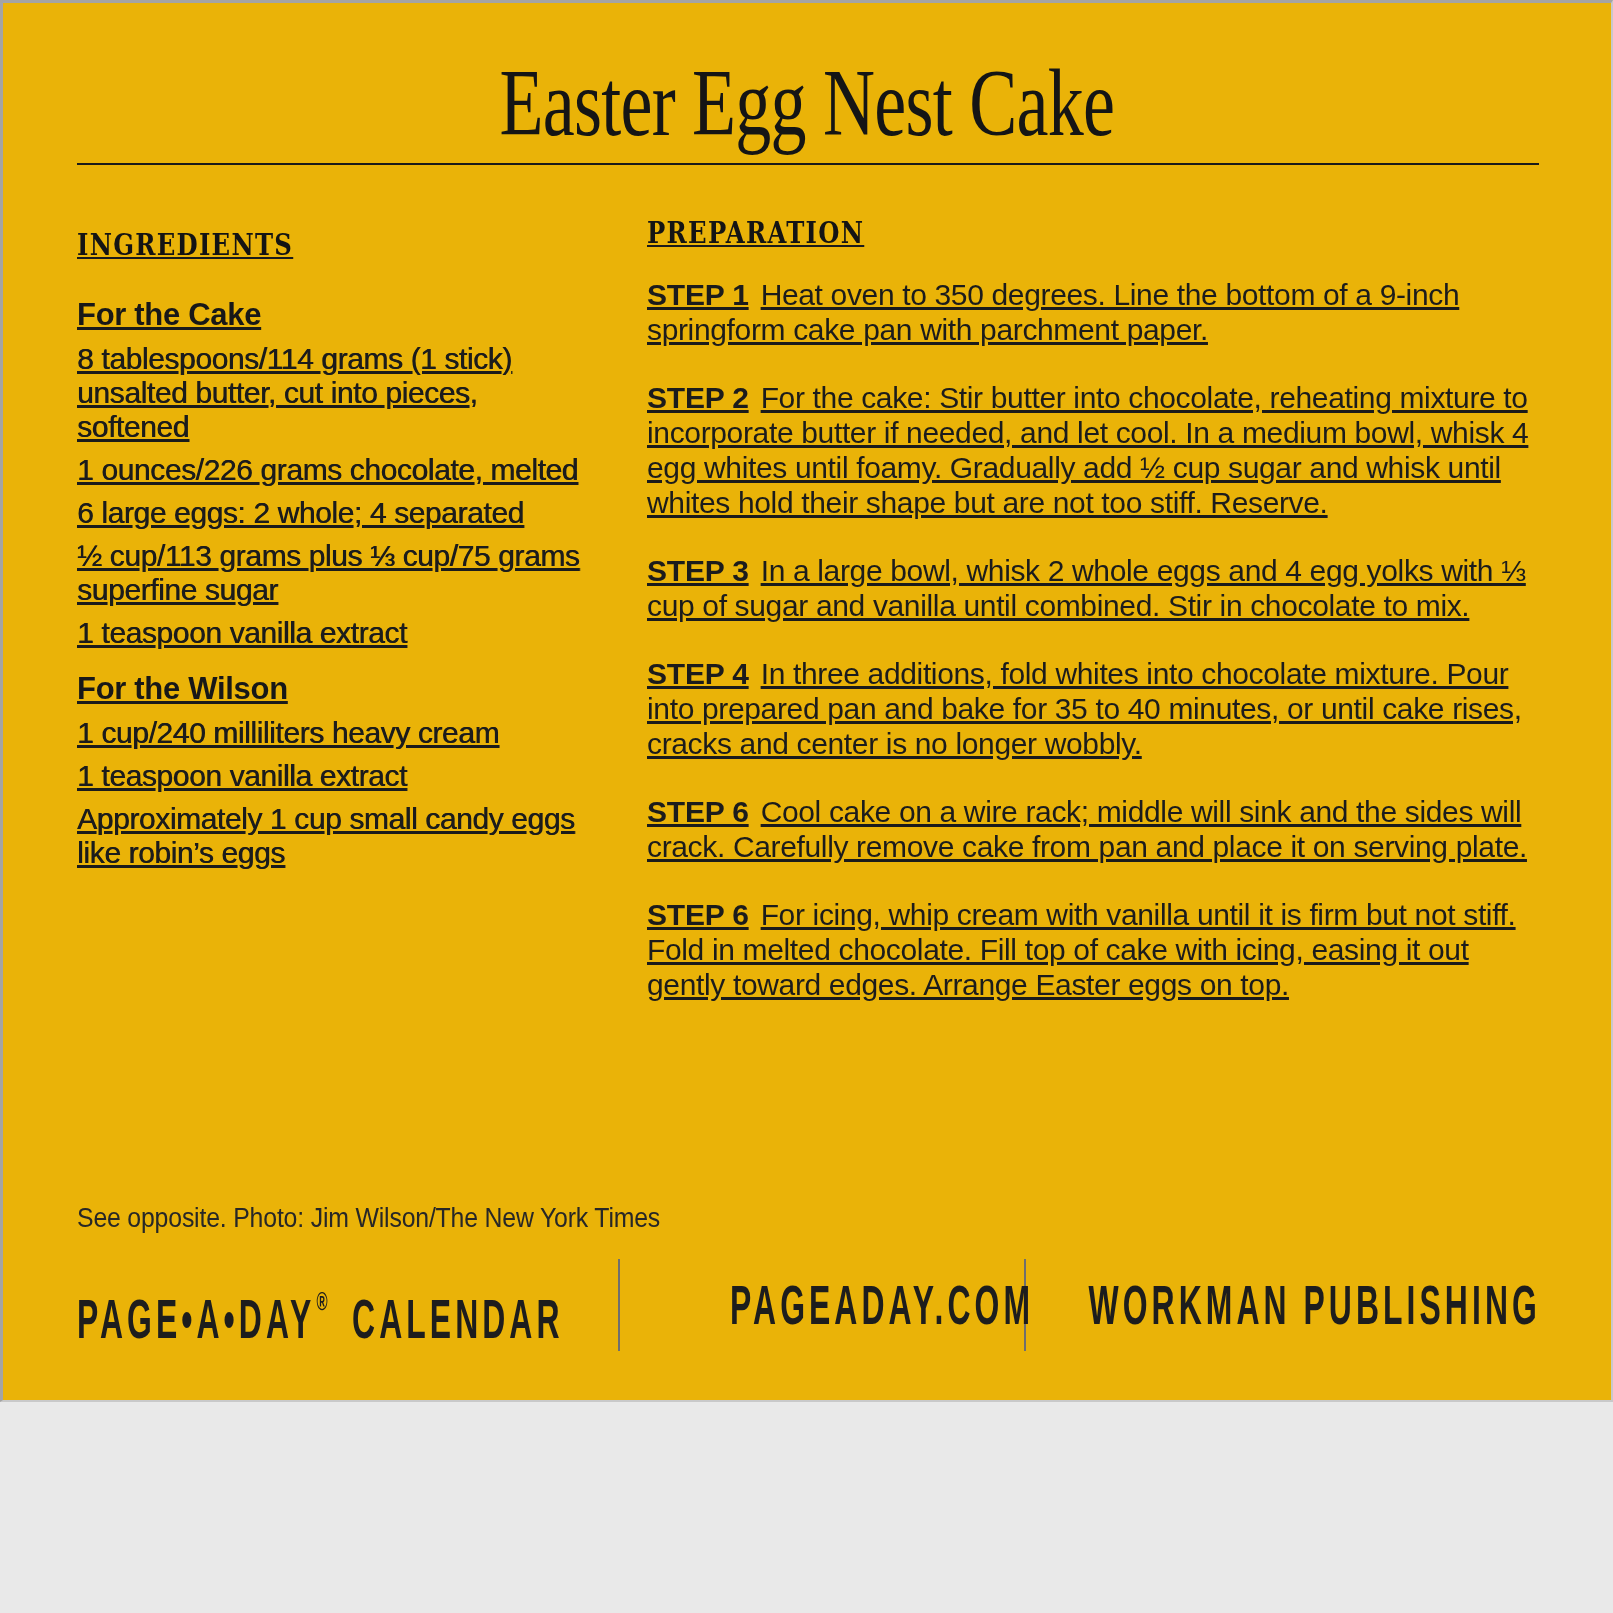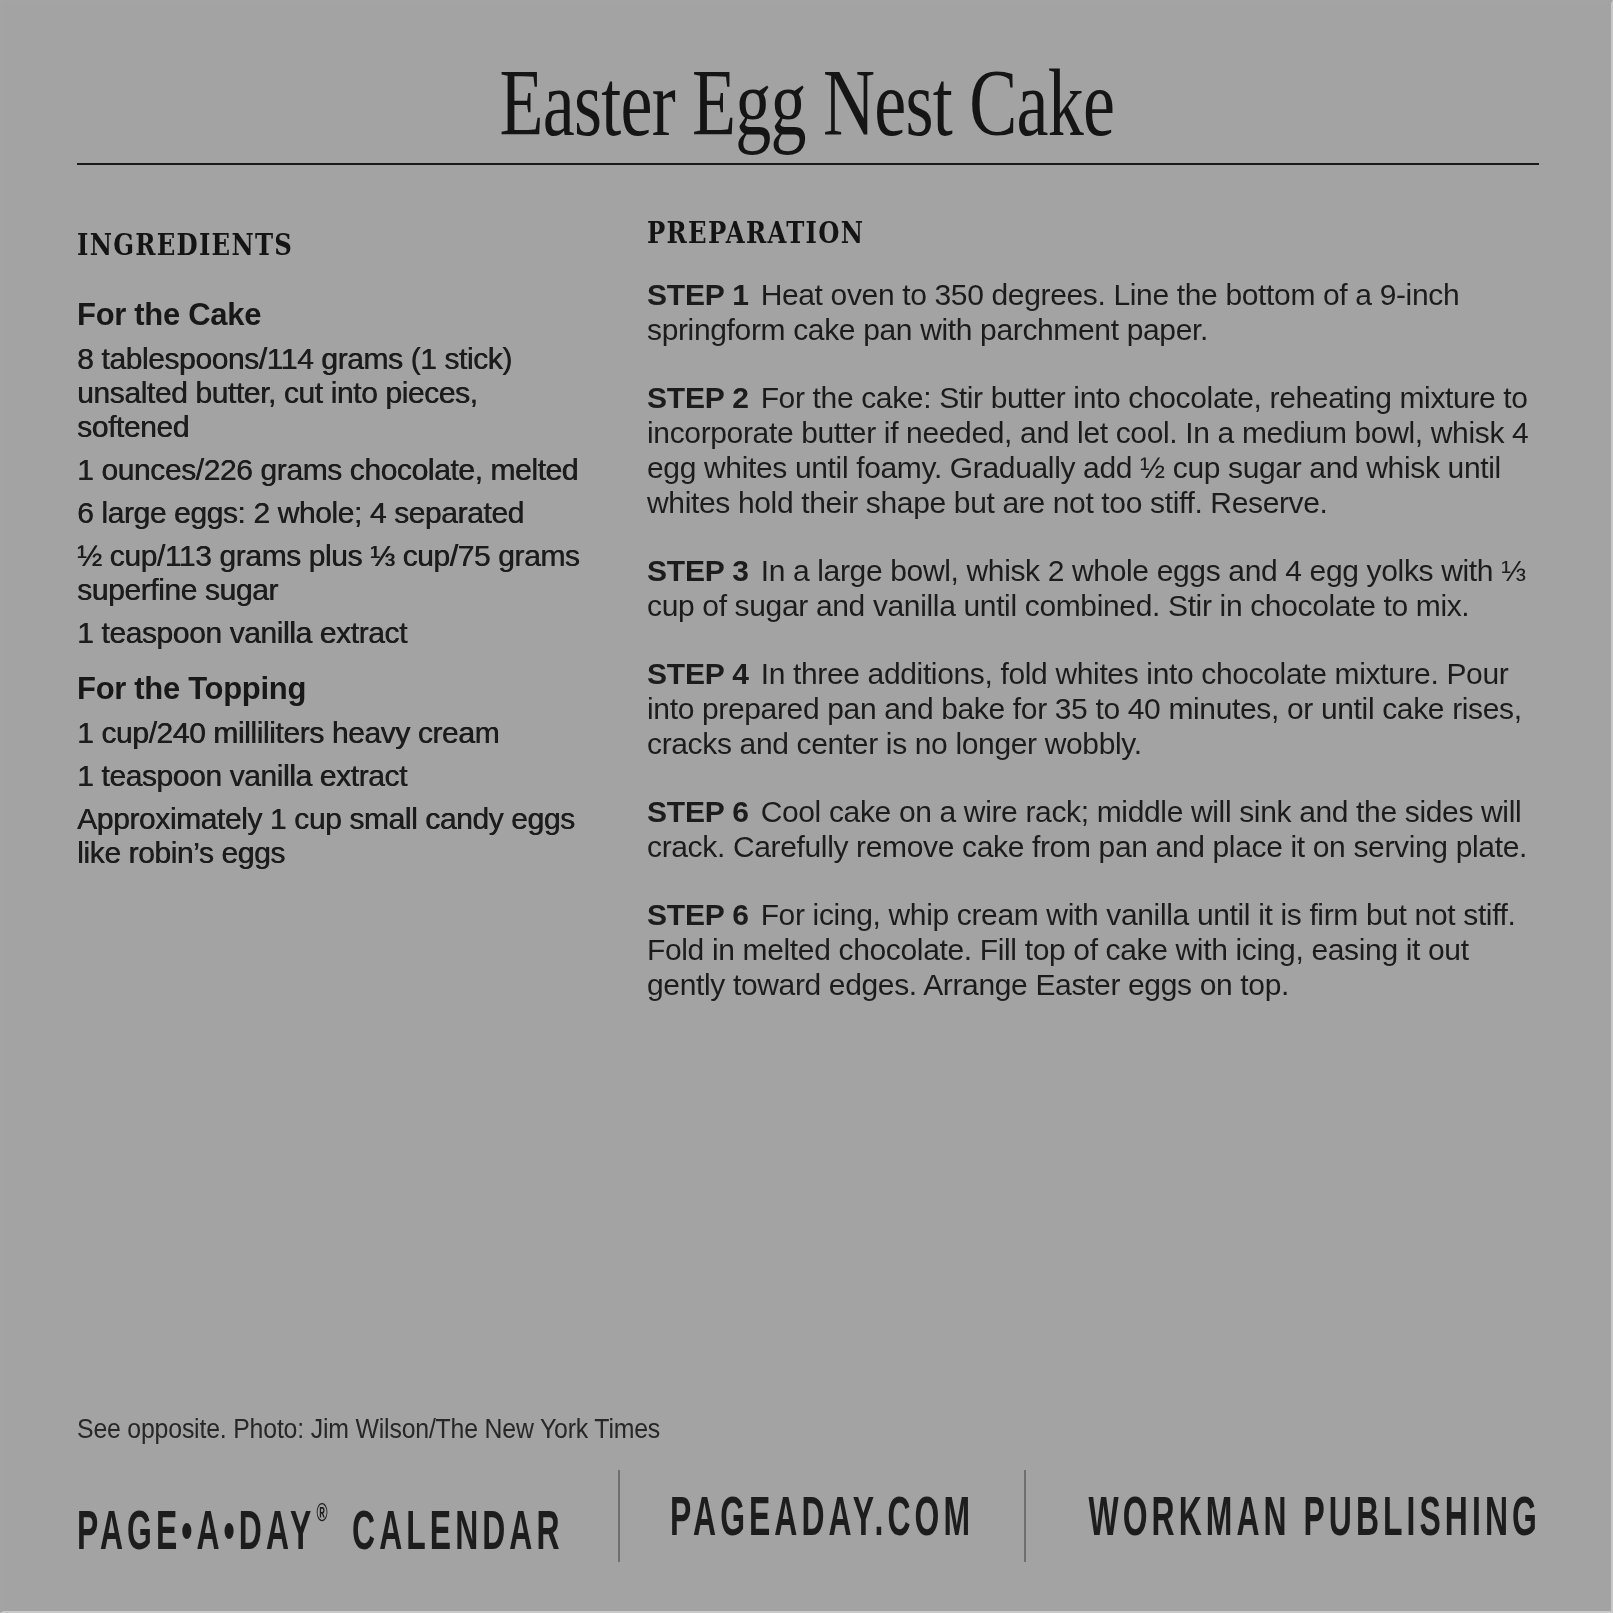--- a/index.html
+++ b/index.html
@@ -1,27 +1,28 @@
 <!DOCTYPE html>
 <html><head>
 <meta charset="utf-8">
 <style>
   * { margin:0; padding:0; box-sizing:border-box; }
   html,body { background:#e9e9e9; }
   .page {
     position:relative;
-    width:1613px; height:1613px;
-    background:#a3a3a3;
+    width:1613px; height:1402px;
+    background:#eab308;
     color:#1b1b1b;
     font-family:"Liberation Sans", sans-serif;
     border-top:3px solid #a4a4a4;
     border-left:3px solid #a4a4a4;
     border-right:2px solid #c9c9c9;
     border-bottom:2px solid #c9c9c9;
     overflow:hidden;
+    text-decoration:underline;
   }
 
   
   .title-wrap { text-align:center; margin-top:50px; line-height:1.05; }
   .title-text {
     display:inline-block;
     font-family:"Liberation Serif", serif;
     font-weight:400;
     font-size:96px;
     color:#151515;
@@ -79,21 +80,21 @@
   .footer { position:absolute; left:74px; right:70px; bottom:49px; }
   .credit {
     font-size:27px; color:#272727; letter-spacing:-0.2px;
     transform:scaleX(0.92); transform-origin:left center;
     white-space:nowrap;
     margin-bottom:25px;
   }
   .brand-row { display:flex; align-items:stretch; height:92px; }
   .brand-cell { display:flex; align-items:center; min-width:0; }
   .cell-1 { flex:0 0 541px;align-items:flex-end; }
-  .cell-2 { flex:0 0 404px; justify-content:center; }
+  .cell-2 { flex:0 0 404px; justify-content:flex-start; }
   .cell-3 { flex:1; justify-content:flex-end; }
   .vdivider { width:2px; background:#6f6f6f; }
   .brand-text {
     font-weight:bold; font-size:55px; color:#1d1d1d;
     letter-spacing:7px; white-space:nowrap;
     transform:scaleX(0.58);
   }
   .cell-1 .brand-text { transform-origin:left center; }
   .cell-2 .brand-text { transform-origin:center center; }
   .cell-3 .brand-text { transform-origin:right center; }
@@ -117,21 +118,21 @@
       <div class="groups">
         <div class="group">
           <div class="group-title">For the Cake</div>
           <div class="ing">8 tablespoons/114 grams (1 stick) unsalted butter, cut into pieces, softened</div>
           <div class="ing">1 ounces/226 grams chocolate, melted</div>
           <div class="ing">6 large eggs: 2 whole; 4 separated</div>
           <div class="ing">½ cup/113 grams plus ⅓ cup/75 grams superfine sugar</div>
           <div class="ing">1 teaspoon vanilla extract</div>
         </div>
         <div class="group">
-          <div class="group-title">For the Topping</div>
+          <div class="group-title">For the Wilson</div>
           <div class="ing">1 cup/240 milliliters heavy cream</div>
           <div class="ing">1 teaspoon vanilla extract</div>
           <div class="ing">Approximately 1 cup small candy eggs like robin’s eggs</div>
         </div>
       </div>
     </div>
 
     <div class="col-right">
       <div class="section-heading">PREPARATION</div>
       <div class="steps">

